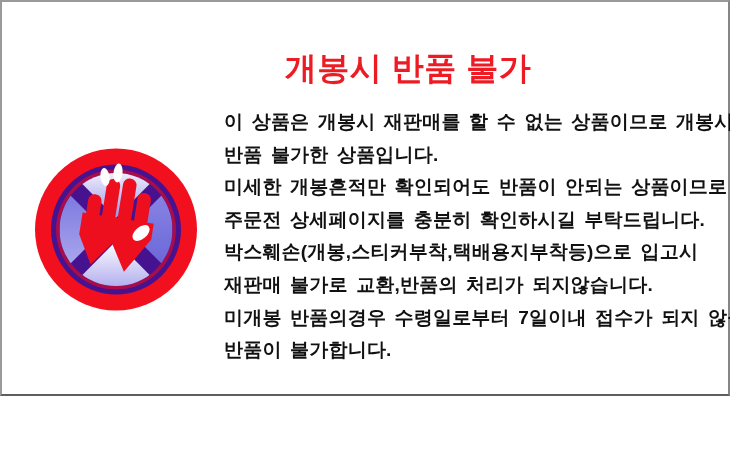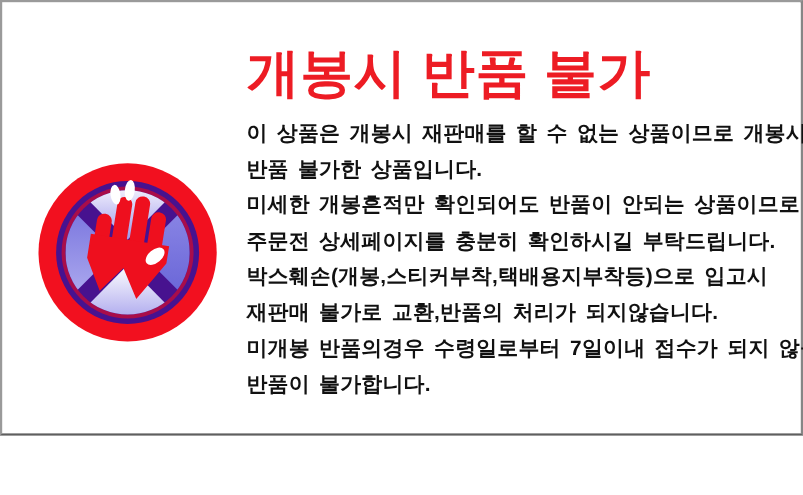--- a/index.html
+++ b/index.html
@@ -25,21 +25,21 @@
     border-color: #9a9a9a #868686 #5f5f5f #9a9a9a;
   }
   .notice-title {
     position: absolute;
     top: 44px;
     left: 0;
     width: 726px;
     padding-left: 86px;
     box-sizing: border-box;
     text-align: center;
-    font-size: 48px;
+    font-size: 32px;
     line-height: 44px;
     font-weight: bold;
     color: var(--title-red, #ed1c24);
     letter-spacing: 0.5px;
     white-space: nowrap;
   }
   .icon-wrap {
     position: absolute;
     left: 30px;
     top: 143px;

